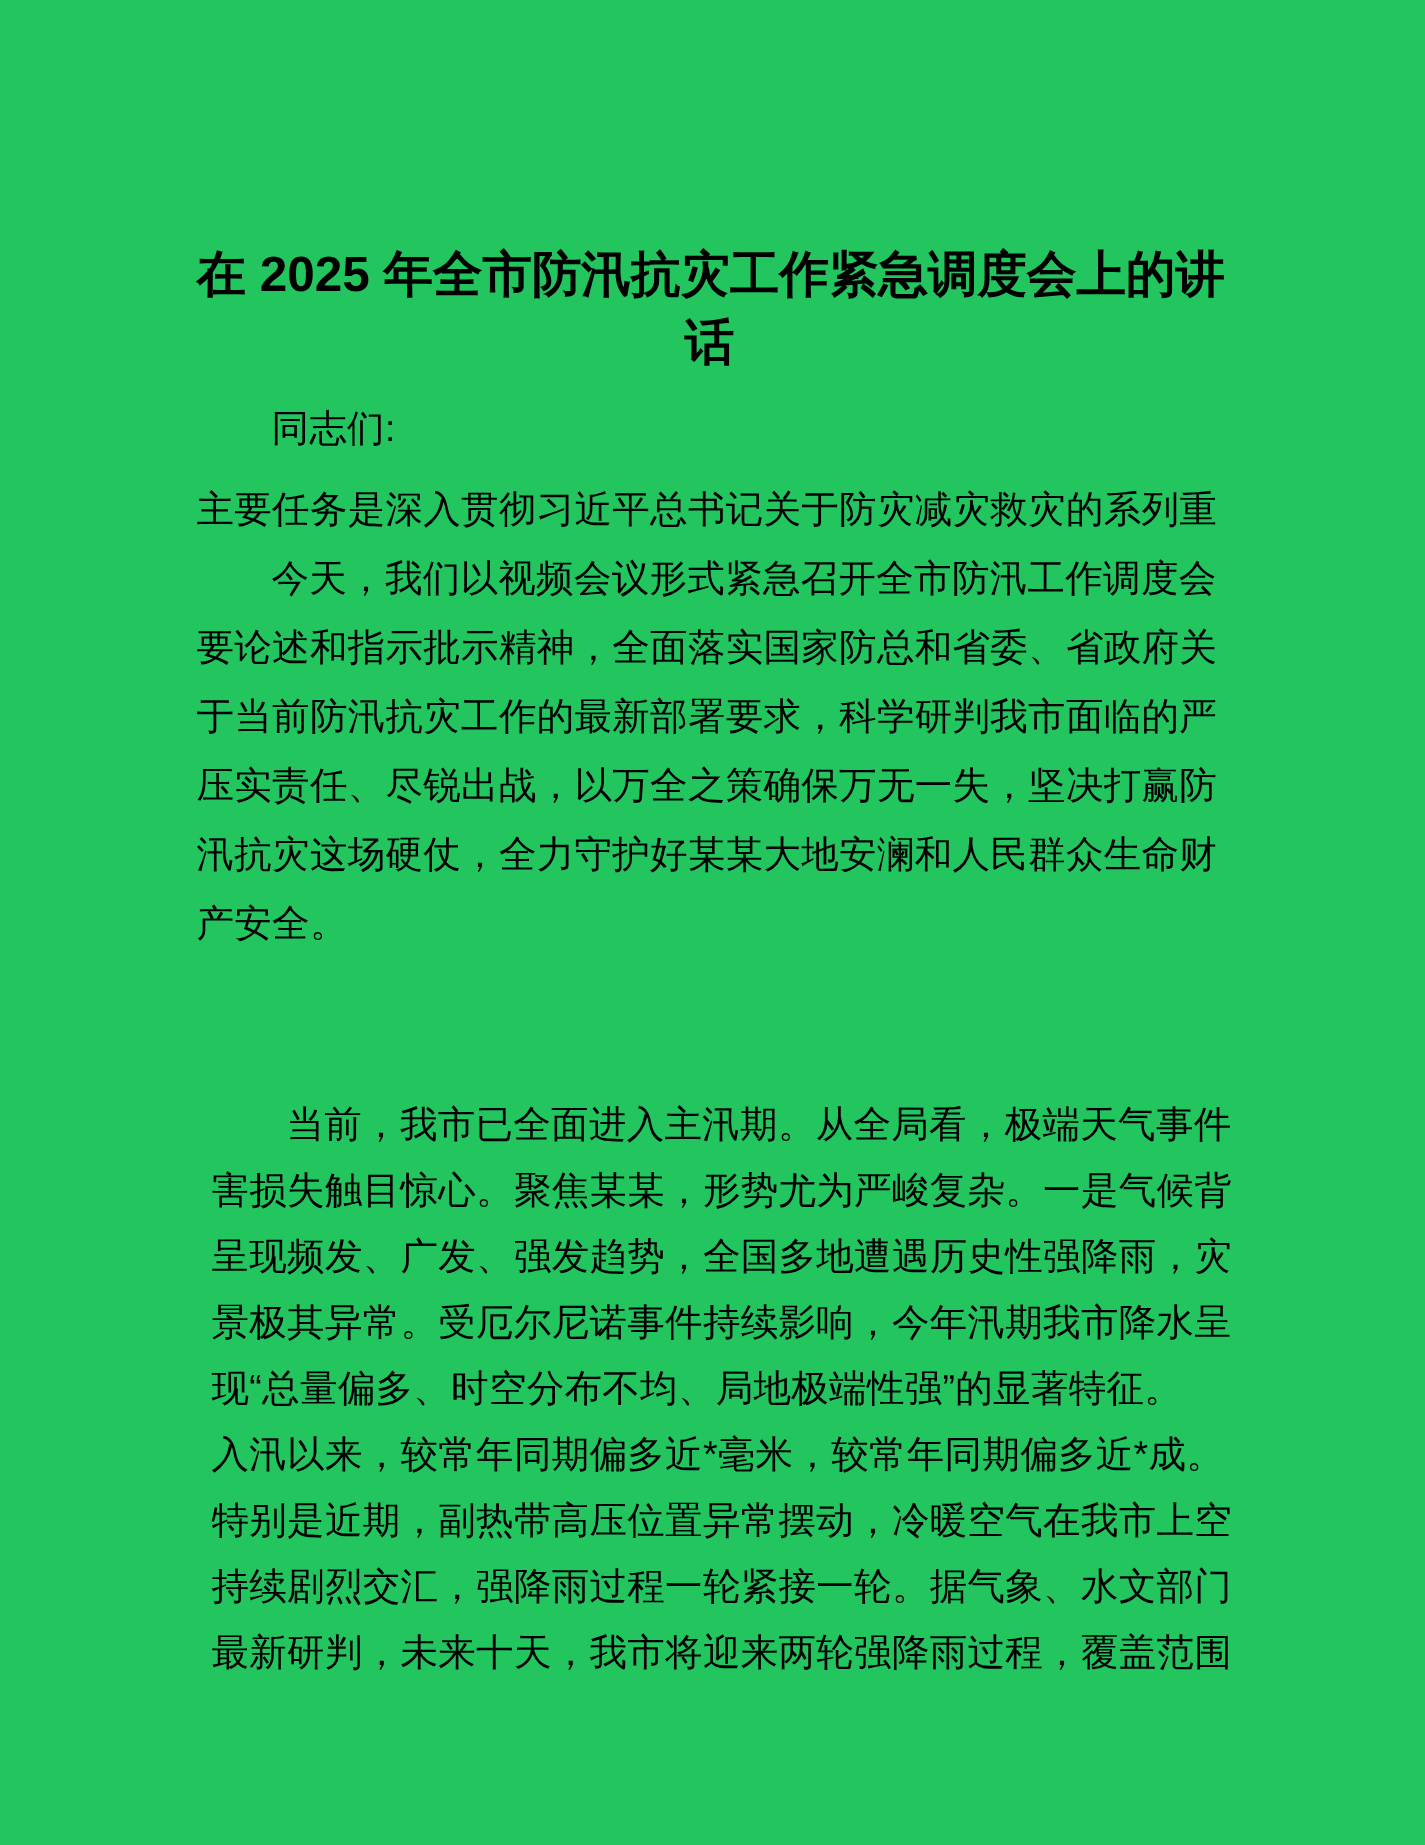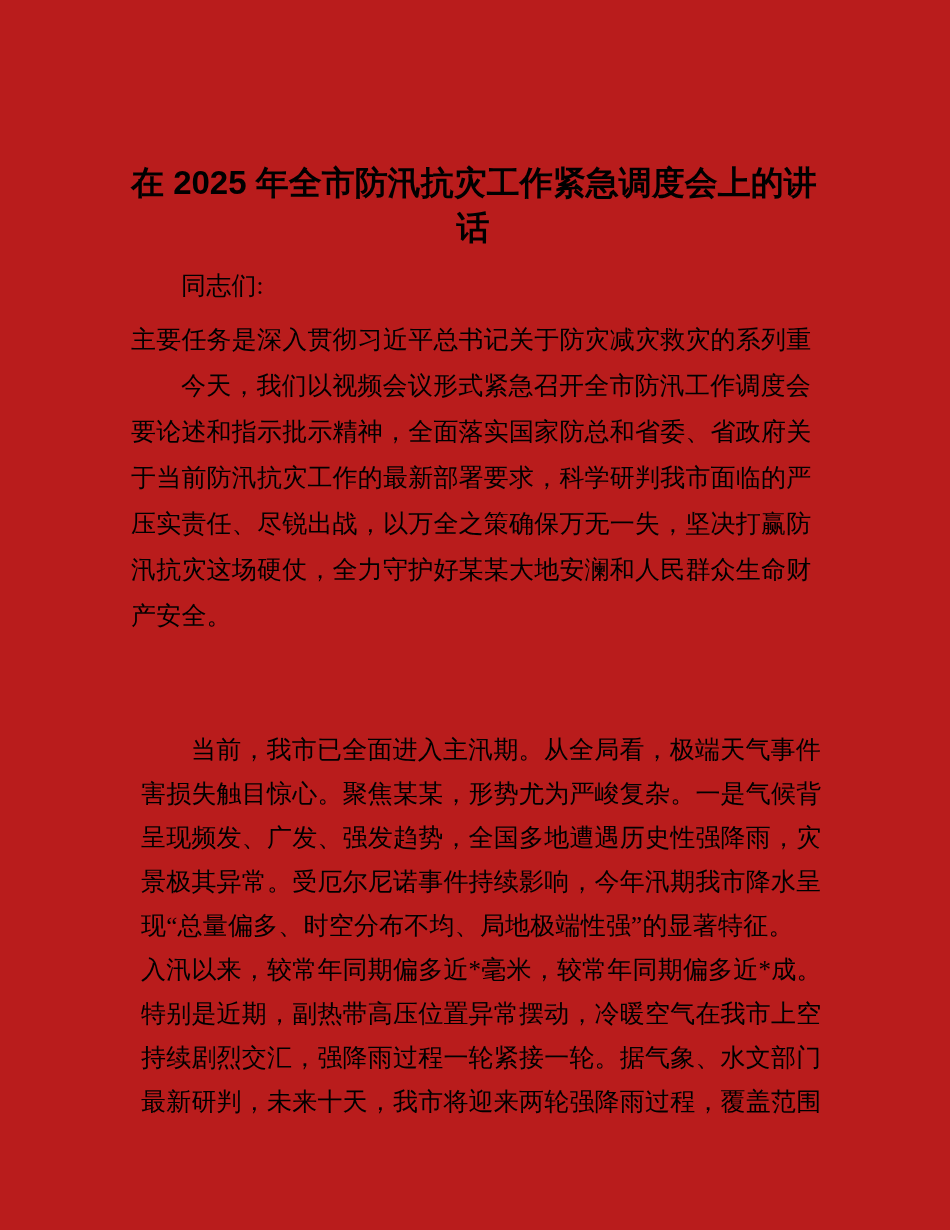--- a/index.html
+++ b/index.html
@@ -4,36 +4,36 @@
 <style>
   html, body { margin: 0; padding: 0; }
   body {
     width: 950px; height: 1230px;
     background: #ffffff;
     position: relative;
     overflow: hidden;
   }
   .page {
     position: absolute; inset: 0;
-    background: #b91c1c;
+    background: #22c55e;
     color: #000000;
   }
   .title {
     position: absolute;
     top: 160px; left: 131px; width: 684px;
     text-align: center;
     font-family: "Liberation Sans", sans-serif;
     font-weight: 700;
     font-size: 33px;
     line-height: 45px;
     color: #000000;
   }
   .title .tline { white-space: pre; }
   .bodytext {
-    font-family: Liberation Serif, serif;
+    font-family: Liberation Sans, sans-serif;
     font-size: 25px;
     font-weight: 400;
     color: #000000;
   }
   .line { white-space: pre; letter-spacing: 0.2px; }
   .indent { padding-left: 50px; }
   .greeting-block { position: absolute; top: 263px; left: 131px; line-height: 46px; }
   .para1-block    { position: absolute; top: 317px; left: 131px; line-height: 46px; }
   .heading-block  { position: absolute; top: 684px; left: 131px; line-height: 46px; }
   .para2-block    { position: absolute; top: 728px; left: 141px; line-height: 44px; }

